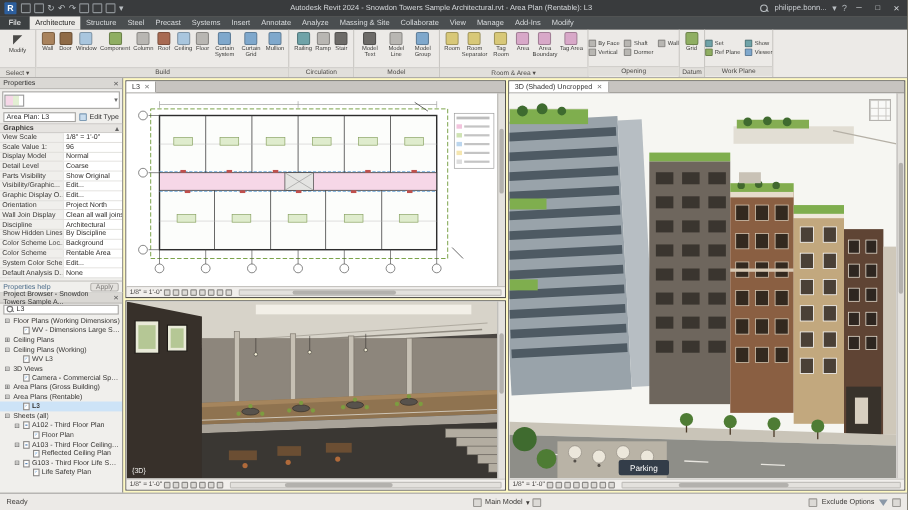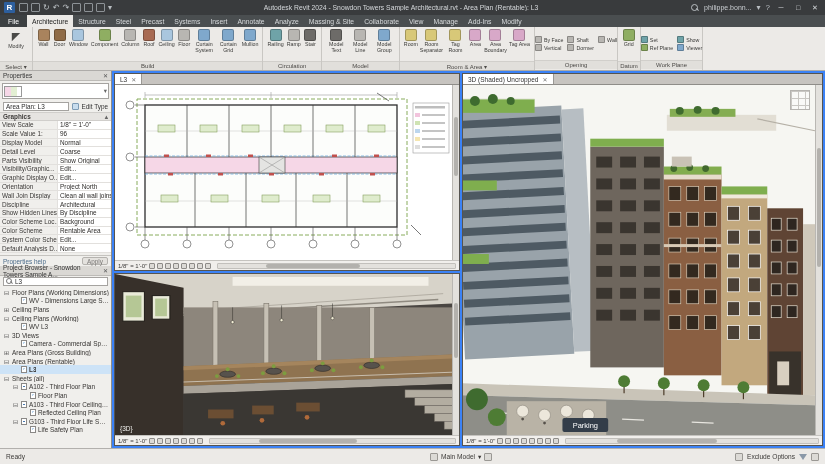--- a/index.html
+++ b/index.html
@@ -91,21 +91,21 @@
   .trow{height:8.6px;display:flex;align-items:center;gap:2px;padding-right:2px;white-space:nowrap}
   .trow.sel{background:#cde3f7}
   .ind0{padding-left:3px}.ind1{padding-left:12px}.ind2{padding-left:21px}
   .texp{width:7px;color:#555;font-size:6px;text-align:center;flex:0 0 auto}
   .ticon{width:6px;height:7px;background:#fff;border:1px solid #8a8886;flex:0 0 auto;position:relative}
   .ticon.v::before{content:"";position:absolute;inset:1px;background:linear-gradient(135deg,#bcd6ee 0 50%,#fff 50%)}
   .ticon.s::before{content:"";position:absolute;left:1px;right:1px;top:2px;height:1px;background:#4a7ab0}
   .tlabel{overflow:hidden;text-overflow:ellipsis;color:#353331}
 
   
-  .desktop{position:absolute;left:112px;top:71px;right:0;bottom:16px;background:#3b82f6}
+  .desktop{position:absolute;left:112px;top:71px;right:0;bottom:16px;background:#fef9c3}
   .tile{position:absolute;background:#fff;border:1px solid #565450}
   .vtabs{position:absolute;top:0;left:0;right:0;height:11px;background:#c7c4c0;
          border-bottom:1px solid #8f8d89;display:flex}
   .vtab{background:#fff;border-right:1px solid #9a9894;padding:0 5px;display:flex;
         align-items:center;gap:4px;font-size:6.5px;color:#333}
   .vtab .x{color:#777;font-size:6px}
   .vcanvas{position:absolute;left:0;overflow:hidden;background:#fff}
   .vscroll{position:absolute;right:0;width:7px;background:#e3e1dd;border-left:1px solid #b9b7b3}
   .vthumb{position:absolute;left:1px;right:1px;top:18%;height:34%;background:#b3b1ad;border-radius:2px}
   .vbar{position:absolute;left:0;right:0;bottom:0;height:10px;background:#f1efec;border-top:1px solid #c5c3bf;

